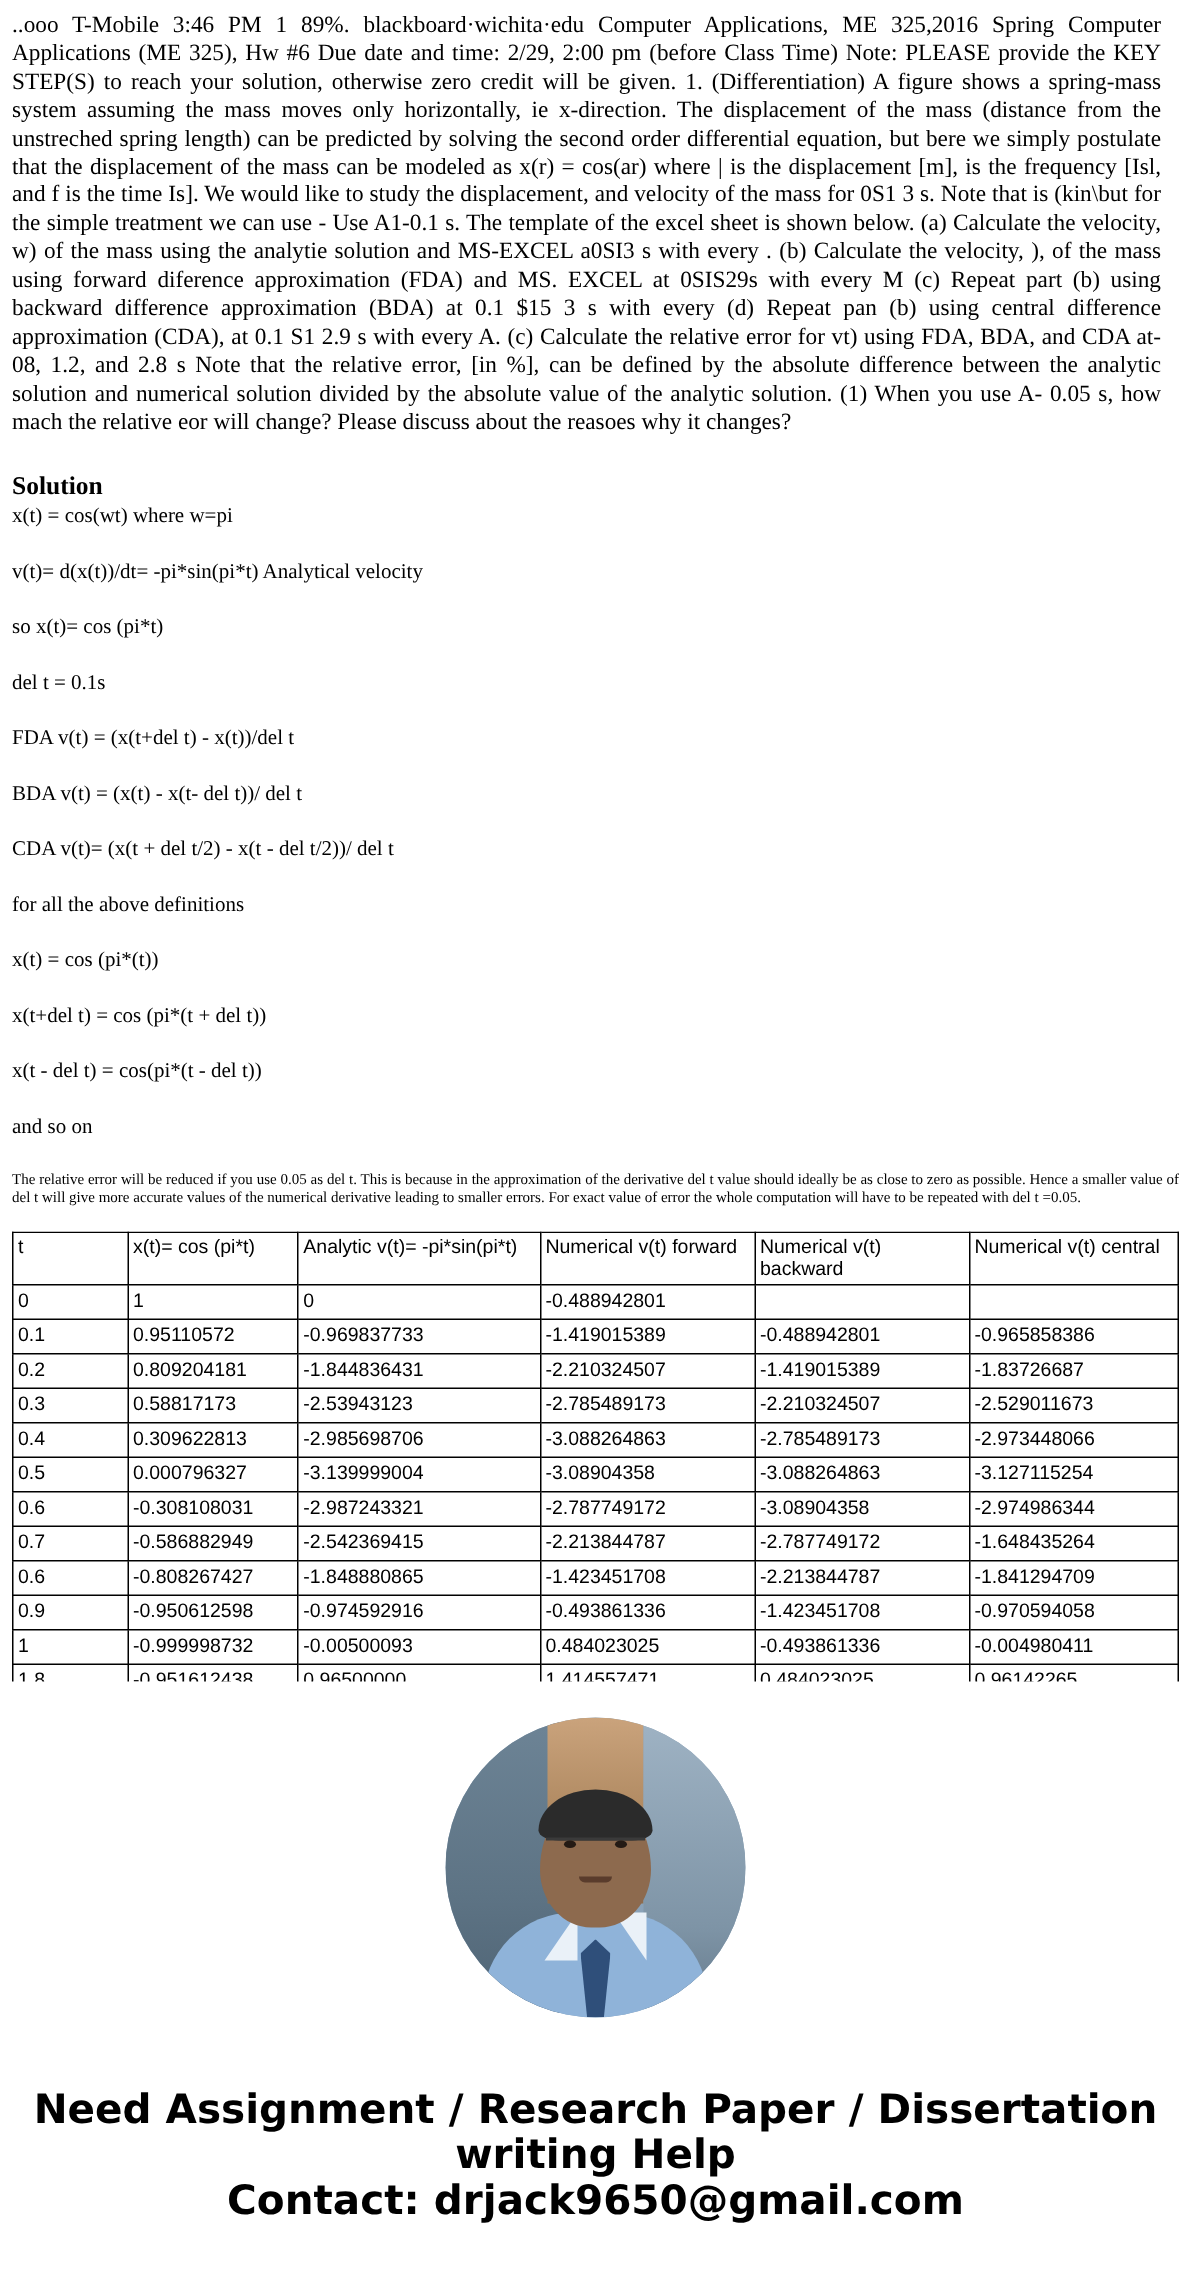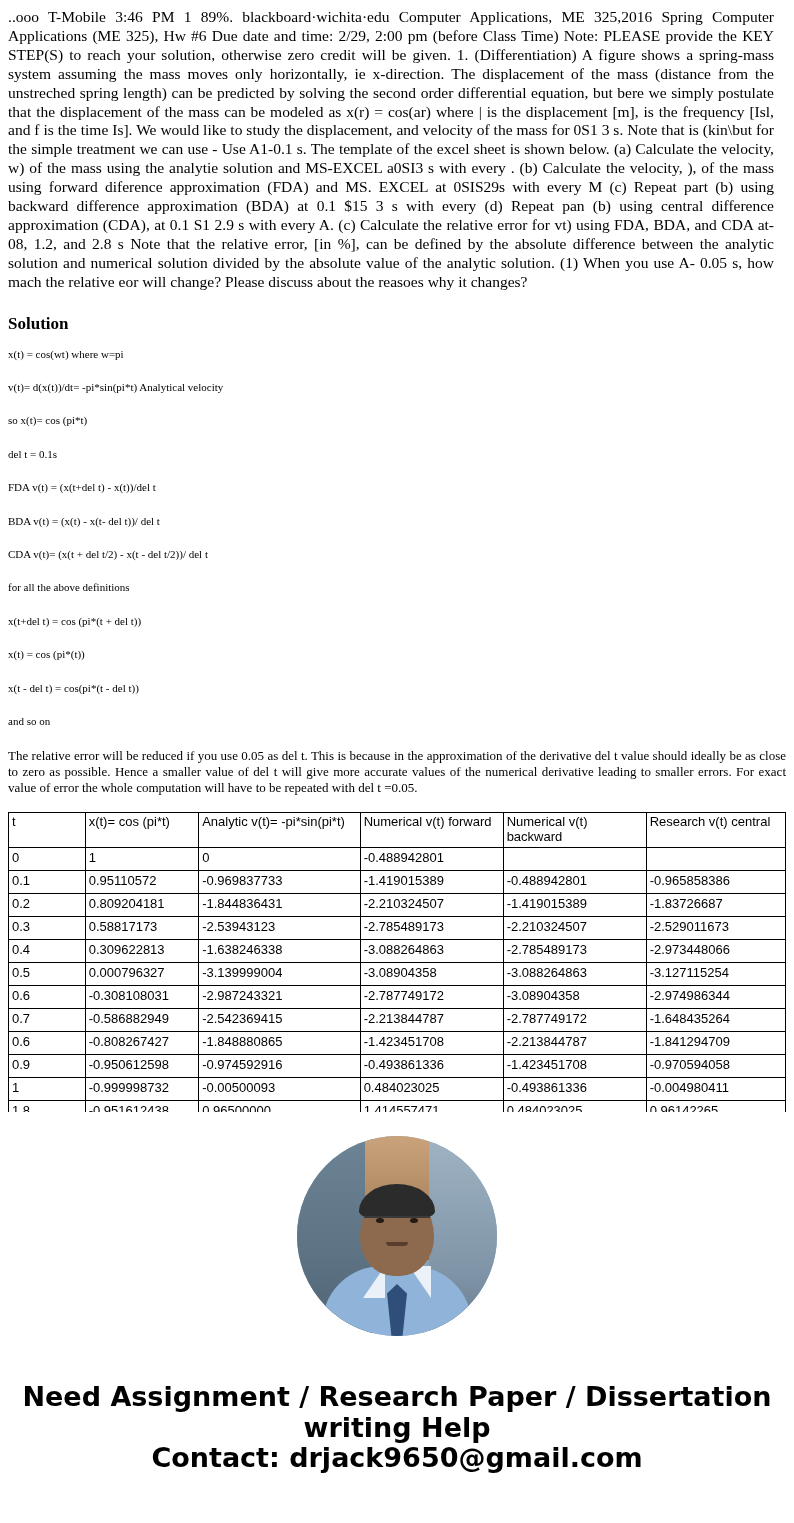--- a/index.html
+++ b/index.html
@@ -19,29 +19,29 @@
   }
   .question-block {
     font-size: 15.5px;
     line-height: 1.22;
     text-align: justify;
     margin: 0 12px 14px 0;
   }
   .solution-heading {
     font-size: 17px;
     font-weight: bold;
-    margin: 22px 0 14px 0;
+    margin: 22px 0 2px 0;
   }
   .step {
-    font-size: 11px;
+    font-size: 14px;
     line-height: 1.22;
     margin: 0 0 20px 0;
   }
   .para {
-    font-size: 13px;
+    font-size: 10px;
     line-height: 1.22;
     text-align: justify;
     margin: 0 0 16px 0;
   }
   table.data-table {
     width: 100%;
     border-collapse: collapse;
     font-family: "Liberation Sans", sans-serif;
     font-size: 13px;
     table-layout: fixed;
@@ -200,37 +200,37 @@
   <h2 class="solution-heading">Solution</h2>
 
   <p class="step">x(t) = cos(wt) where w=pi</p>
   <p class="step">v(t)= d(x(t))/dt= -pi*sin(pi*t) Analytical velocity</p>
   <p class="step">so x(t)= cos (pi*t)</p>
   <p class="step">del t = 0.1s</p>
   <p class="step">FDA v(t) = (x(t+del t) - x(t))/del t</p>
   <p class="step">BDA v(t) = (x(t) - x(t- del t))/ del t</p>
   <p class="step">CDA v(t)= (x(t + del t/2) - x(t - del t/2))/ del t</p>
   <p class="step">for all the above definitions</p>
+  <p class="step">x(t) = cos (pi*(t))</p>
   <p class="step">x(t+del t) = cos (pi*(t + del t))</p>
-  <p class="step">x(t) = cos (pi*(t))</p>
   <p class="step">x(t - del t) = cos(pi*(t - del t))</p>
   <p class="step">and so on</p>
 
   <p class="para">The relative error will be reduced if you use 0.05 as del t. This is because in the approximation of the derivative del t value should ideally be as close to zero as possible. Hence a smaller value of del t will give more accurate values of the numerical derivative leading to smaller errors. For exact value of error the whole computation will have to be repeated with del t =0.05.</p>
 
   <div class="table-clip">
     <table class="data-table">
       <thead>
         <tr>
           <th class="col-t">t</th>
           <th class="col-x">x(t)= cos (pi*t)</th>
           <th class="col-a">Analytic v(t)= -pi*sin(pi*t)</th>
           <th class="col-f">Numerical v(t) forward</th>
           <th class="col-b">Numerical v(t) backward</th>
-          <th class="col-c">Research v(t) central</th>
+          <th class="col-c">Numerical v(t) central</th>
         </tr>
       </thead>
       <tbody>
         <tr>
           <td>0</td>
           <td>1</td>
           <td>0</td>
           <td>-0.488942801</td>
           <td></td>
           <td></td>
@@ -255,21 +255,21 @@
           <td>0.3</td>
           <td>0.58817173</td>
           <td>-2.53943123</td>
           <td>-2.785489173</td>
           <td>-2.210324507</td>
           <td>-2.529011673</td>
         </tr>
         <tr>
           <td>0.4</td>
           <td>0.309622813</td>
-          <td>-1.638246338</td>
+          <td>-2.985698706</td>
           <td>-3.088264863</td>
           <td>-2.785489173</td>
           <td>-2.973448066</td>
         </tr>
         <tr>
           <td>0.5</td>
           <td>0.000796327</td>
           <td>-3.139999004</td>
           <td>-3.08904358</td>
           <td>-3.088264863</td>

